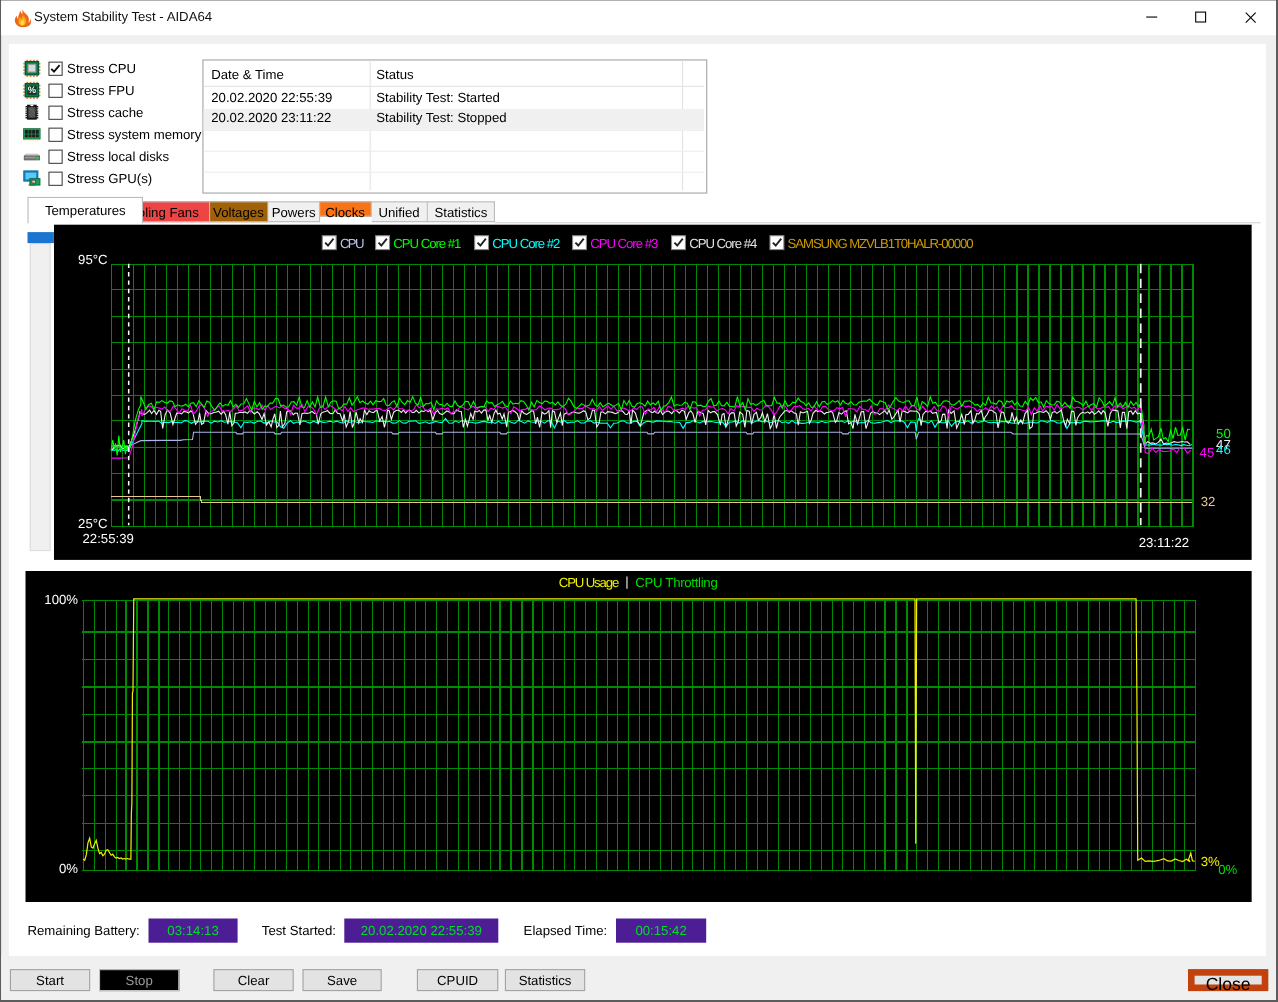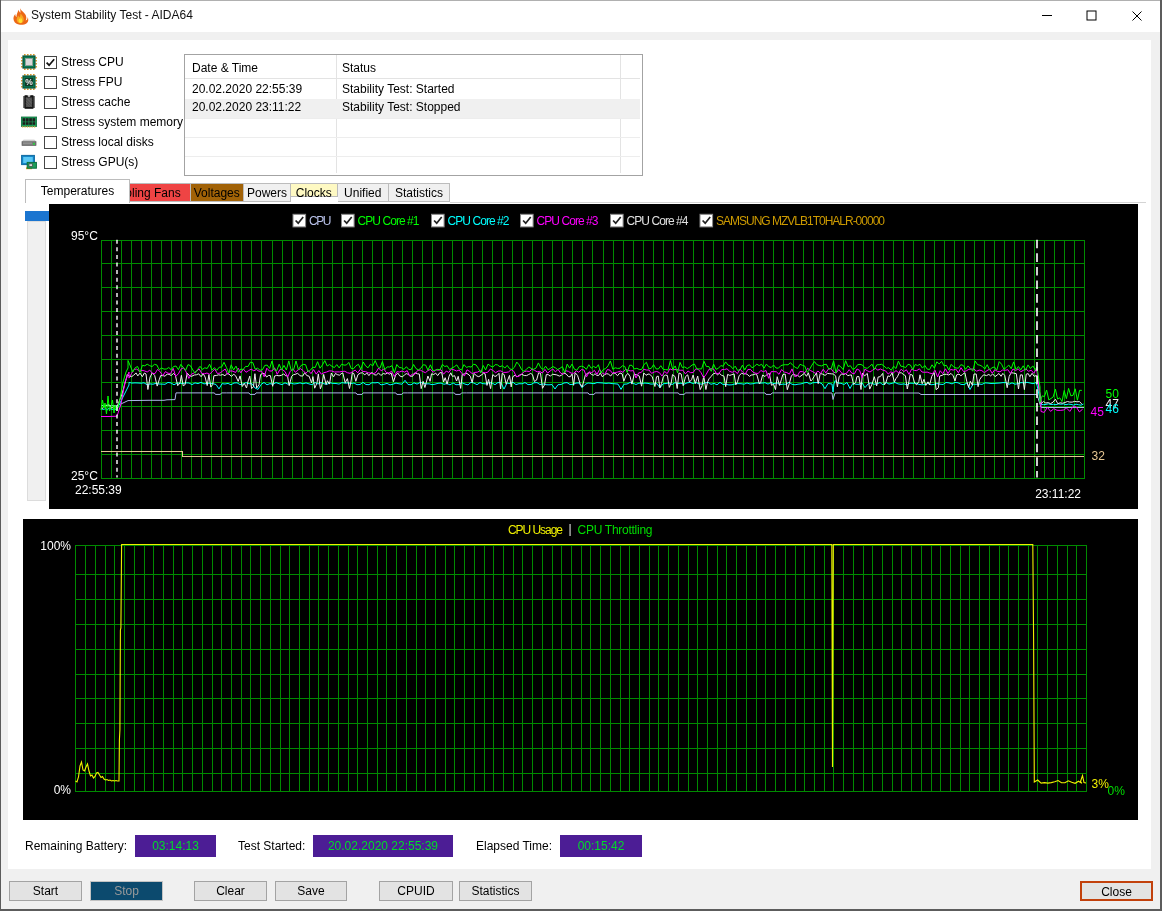--- a/index.html
+++ b/index.html
@@ -102,21 +102,21 @@
  <div class="tc" style="left:7px;top:5px">Date &amp; Time</div>
  <div class="tc" style="left:157px;top:5px">Status</div>
  <div class="tc" style="left:7px;top:26px">20.02.2020 22:55:39</div>
  <div class="tc" style="left:157px;top:26px">Stability Test: Started</div>
  <div class="tc" style="left:7px;top:44px">20.02.2020 23:11:22</div>
  <div class="tc" style="left:157px;top:44px">Stability Test: Stopped</div>
 </div>
 <div style="position:absolute;left:110px;top:183px;width:80.5px;height:19px;background:#ef4444;border:1px solid #bcbcbc;border-left:none;box-sizing:border-box;text-align:left;line-height:19px;font-size:12px">Cooling Fans</div>
 <div style="position:absolute;left:190.5px;top:183px;width:53.5px;height:19px;background:#a16207;border:1px solid #bcbcbc;border-left:none;box-sizing:border-box;text-align:center;line-height:19px;font-size:12px">Voltages</div>
 <div style="position:absolute;left:244px;top:183px;width:47.0px;height:19px;background:#f0f0f0;border:1px solid #bcbcbc;border-left:none;box-sizing:border-box;text-align:center;line-height:19px;font-size:12px">Powers</div>
-<div style="position:absolute;left:291px;top:183px;width:46.5px;height:14px;background:#fef9c3;border:1px solid #bcbcbc;border-left:none;box-sizing:border-box;text-align:center;line-height:19px;font-size:12px">Clocks</div>
+<div style="position:absolute;left:291px;top:183px;width:46.5px;height:14px;background:#f97316;border:1px solid #bcbcbc;border-left:none;box-sizing:border-box;text-align:center;line-height:19px;font-size:12px">Clocks</div>
 <div style="position:absolute;left:337.5px;top:183px;width:51.5px;height:19px;background:#f0f0f0;border:1px solid #bcbcbc;border-left:none;box-sizing:border-box;text-align:center;line-height:19px;font-size:12px">Unified</div>
 <div style="position:absolute;left:389px;top:183px;width:61.0px;height:19px;background:#f0f0f0;border:1px solid #bcbcbc;border-left:none;box-sizing:border-box;text-align:center;line-height:19px;font-size:12px">Statistics</div>
 <div style="position:absolute;left:450px;top:202px;width:696px;height:1px;background:#d4d4d4"></div>
 <div style="position:absolute;left:25px;top:179px;width:105px;height:24px;background:#fff;border:1px solid #bcbcbc;border-bottom:none;box-sizing:border-box;text-align:center;line-height:22px;font-size:12px">Temperatures</div>
 
 <div style="position:absolute;left:27px;top:221px;width:19px;height:280px;background:#f0f0f0;border:1px solid #dcdcdc;box-sizing:border-box"></div>
 <div style="position:absolute;left:25px;top:210.5px;width:23.5px;height:10.5px;background:#1b75d0"></div>
 <svg width="1089" height="305" style="position:absolute;left:49px;top:204px" font-family="'Liberation Sans',sans-serif" font-size="12px">
 <rect width="1089" height="305" fill="#000000"></rect>
 <path d="M52.5 36.0V275.0 M62.5 36.0V275.0 M72.5 36.0V275.0 M82.5 36.0V275.0 M92.5 36.0V275.0 M102.5 36.0V275.0 M112.5 36.0V275.0 M122.5 36.0V275.0 M132.5 36.0V275.0 M142.5 36.0V275.0 M152.5 36.0V275.0 M162.5 36.0V275.0 M172.5 36.0V275.0 M182.5 36.0V275.0 M192.5 36.0V275.0 M202.5 36.0V275.0 M212.5 36.0V275.0 M223.5 36.0V275.0 M233.5 36.0V275.0 M243.5 36.0V275.0 M253.5 36.0V275.0 M263.5 36.0V275.0 M273.5 36.0V275.0 M283.5 36.0V275.0 M293.5 36.0V275.0 M303.5 36.0V275.0 M313.5 36.0V275.0 M323.5 36.0V275.0 M333.5 36.0V275.0 M343.5 36.0V275.0 M353.5 36.0V275.0 M363.5 36.0V275.0 M373.5 36.0V275.0 M383.5 36.0V275.0 M393.5 36.0V275.0 M403.5 36.0V275.0 M413.5 36.0V275.0 M423.5 36.0V275.0 M433.5 36.0V275.0 M443.5 36.0V275.0 M453.5 36.0V275.0 M463.5 36.0V275.0 M473.5 36.0V275.0 M483.5 36.0V275.0 M493.5 36.0V275.0 M503.5 36.0V275.0 M513.5 36.0V275.0 M523.5 36.0V275.0 M533.5 36.0V275.0 M543.5 36.0V275.0 M554.5 36.0V275.0 M564.5 36.0V275.0 M574.5 36.0V275.0 M584.5 36.0V275.0 M594.5 36.0V275.0 M604.5 36.0V275.0 M614.5 36.0V275.0 M624.5 36.0V275.0 M634.5 36.0V275.0 M644.5 36.0V275.0 M654.5 36.0V275.0 M664.5 36.0V275.0 M674.5 36.0V275.0 M684.5 36.0V275.0 M694.5 36.0V275.0 M704.5 36.0V275.0 M714.5 36.0V275.0 M724.5 36.0V275.0 M734.5 36.0V275.0 M744.5 36.0V275.0 M754.5 36.0V275.0 M764.5 36.0V275.0 M774.5 36.0V275.0 M784.5 36.0V275.0 M794.5 36.0V275.0 M804.5 36.0V275.0 M814.5 36.0V275.0 M824.5 36.0V275.0 M834.5 36.0V275.0 M844.5 36.0V275.0 M854.5 36.0V275.0 M864.5 36.0V275.0 M875.5 36.0V275.0 M885.5 36.0V275.0 M895.5 36.0V275.0 M905.5 36.0V275.0 M915.5 36.0V275.0 M925.5 36.0V275.0 M935.5 36.0V275.0 M945.5 36.0V275.0 M955.5 36.0V275.0 M965.5 36.0V275.0 M975.5 36.0V275.0 M985.5 36.0V275.0 M995.5 36.0V275.0 M1005.5 36.0V275.0 M1015.5 36.0V275.0 M1025.5 36.0V275.0 M1035.5 36.0V275.0 M52.0 36.5H1036.0 M52.0 59.5H1036.0 M52.0 83.5H1036.0 M52.0 107.5H1036.0 M52.0 131.5H1036.0 M52.0 155.5H1036.0 M52.0 178.5H1036.0 M52.0 202.5H1036.0 M52.0 226.5H1036.0 M52.0 250.5H1036.0 M52.0 274.5H1036.0" stroke="#008a00" stroke-width="1" fill="none" shape-rendering="crispEdges"></path>
@@ -173,17 +173,17 @@
 
 <div class="sl" style="left:25px">Remaining Battery:</div>
 <div class="sb" style="left:135px;width:81px"><span>03:14:13</span></div>
 <div class="sl" style="left:238px">Test Started:</div>
 <div class="sb" style="left:313px;width:140px"><span>20.02.2020 22:55:39</span></div>
 <div class="sl" style="left:476px">Elapsed Time:</div>
 <div class="sb" style="left:560px;width:82px"><span>00:15:42</span></div>
 
 <div style="position:absolute;left:1px;top:869px;width:1159px;height:40px;background:#f0f0f0"></div>
 <div style="position:absolute;left:9px;top:881px;width:73px;height:20px;box-sizing:border-box;background:#e3e3e3;border:1px solid #a3a3a3;color:#000;text-align:center;line-height:18px;font-size:12px">Start</div>
-<div style="position:absolute;left:90px;top:881px;width:73px;height:20px;box-sizing:border-box;background:#0c4a6e;border:1px solid #c3c3c3;color:#9a9a9a;text-align:center;line-height:18px;font-size:12px">Stop</div>
+<div style="position:absolute;left:90px;top:881px;width:73px;height:20px;box-sizing:border-box;background:#000000;border:1px solid #c3c3c3;color:#9a9a9a;text-align:center;line-height:18px;font-size:12px">Stop</div>
 <div style="position:absolute;left:194px;top:881px;width:73px;height:20px;box-sizing:border-box;background:#e3e3e3;border:1px solid #a3a3a3;color:#000;text-align:center;line-height:18px;font-size:12px">Clear</div>
 <div style="position:absolute;left:275px;top:881px;width:72px;height:20px;box-sizing:border-box;background:#e3e3e3;border:1px solid #a3a3a3;color:#000;text-align:center;line-height:18px;font-size:12px">Save</div>
 <div style="position:absolute;left:379px;top:881px;width:74px;height:20px;box-sizing:border-box;background:#e3e3e3;border:1px solid #a3a3a3;color:#000;text-align:center;line-height:18px;font-size:12px">CPUID</div>
 <div style="position:absolute;left:459px;top:881px;width:73px;height:20px;box-sizing:border-box;background:#e3e3e3;border:1px solid #a3a3a3;color:#000;text-align:center;line-height:18px;font-size:12px">Statistics</div>
-<div style="position:absolute;left:1080px;top:881px;width:73px;height:20px;box-sizing:border-box;background:#e3e3e3;border:2px solid #c2410c;color:#000;text-align:center;line-height:18px;font-size:12px">Close</div>
+<div style="position:absolute;left:1080px;top:881px;width:73px;height:20px;box-sizing:border-box;background:#e3e3e3;border:6px solid #c2410c;color:#000;text-align:center;line-height:18px;font-size:16px">Close</div>
 </body></html>

